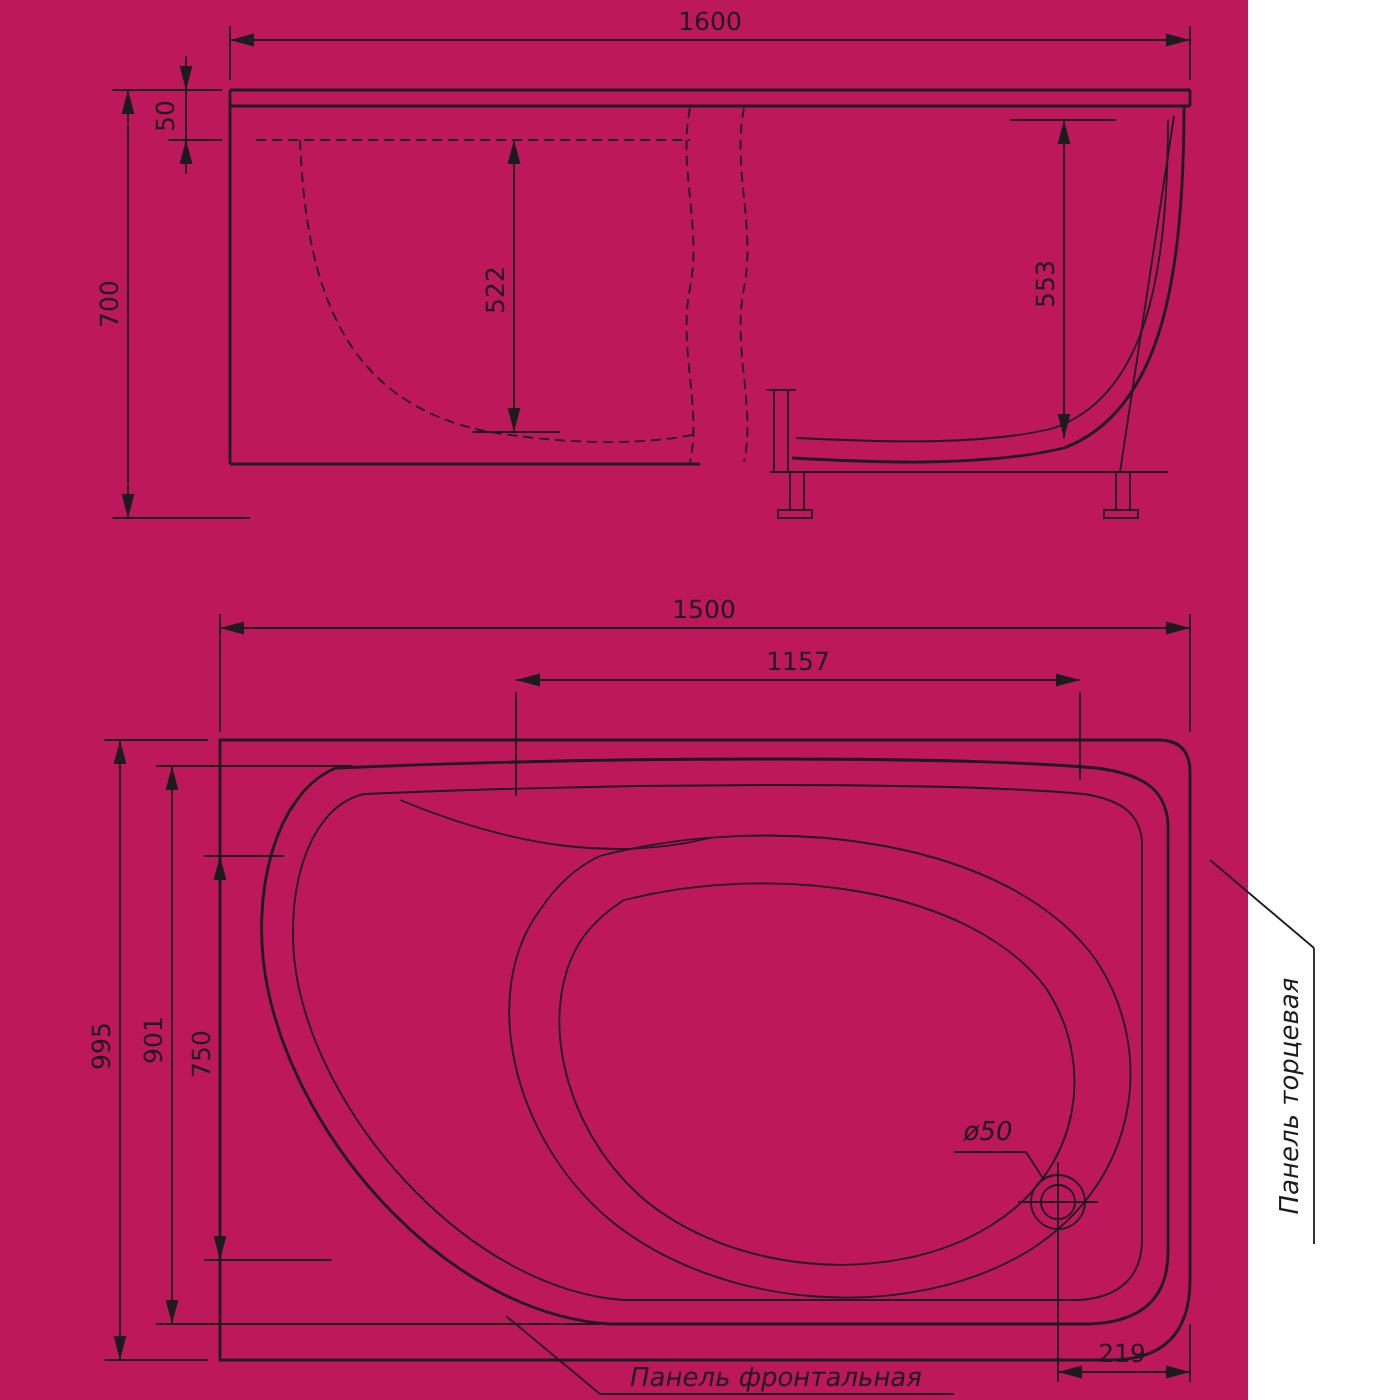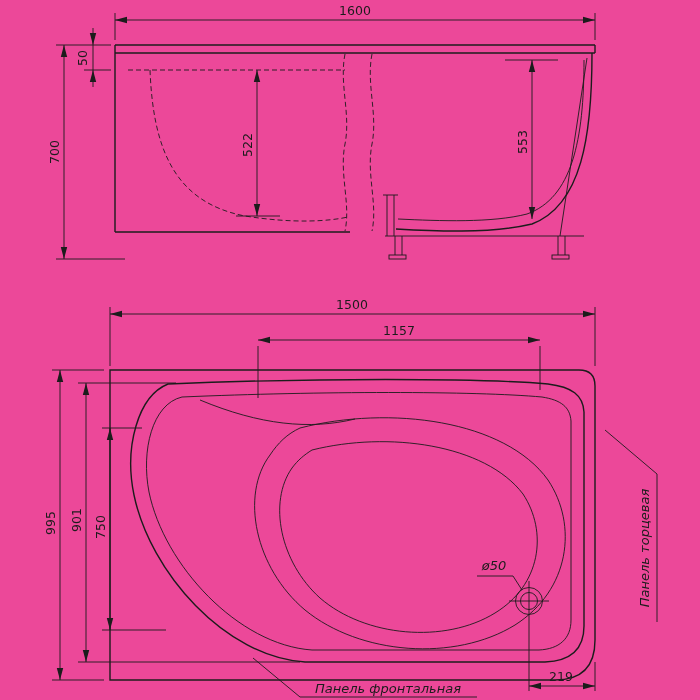--- a/index.html
+++ b/index.html
@@ -1,17 +1,17 @@
 <!DOCTYPE html>
 <html><head>
 <meta charset="utf-8">
 <style>
   html,body{margin:0;padding:0;background:#fff;}
   .canvas{
-    width:700px;height:700px;position:relative;background:#ec4899;
+    width:624px;height:700px;position:relative;background:#be185d;
     font-family:"DejaVu Sans", sans-serif;
   }
   svg text{
     font-family:"DejaVu Sans", sans-serif;
     font-size:12.5px;
     fill:#1c1c1c;
   }
   svg text.callout{
     font-style:italic;
     font-size:13px;

